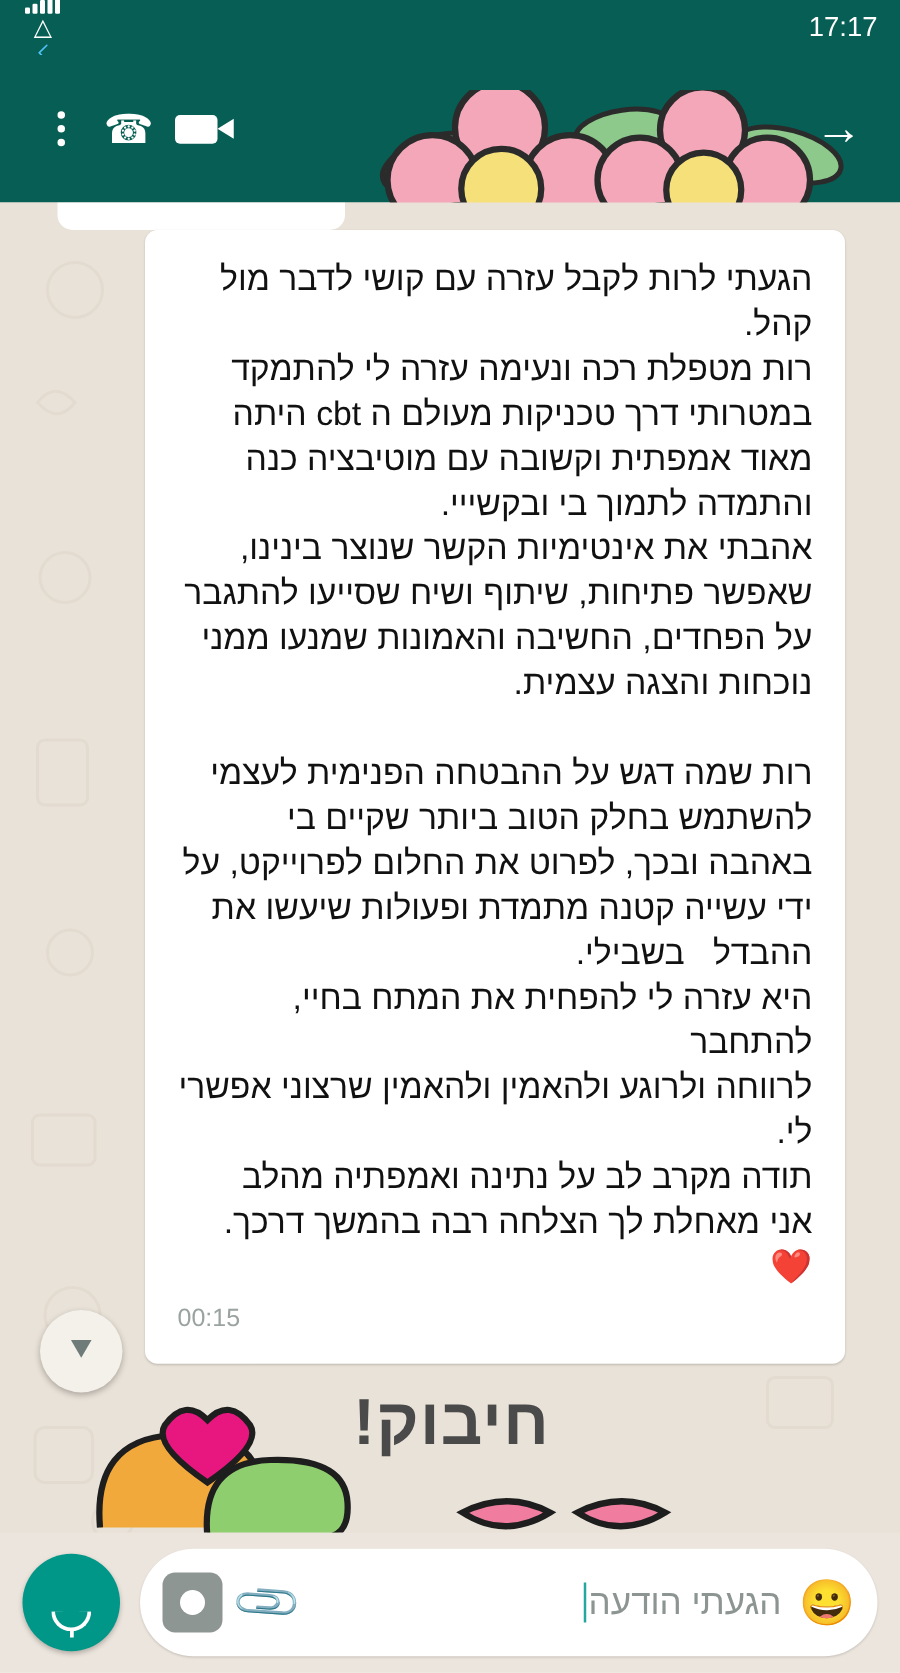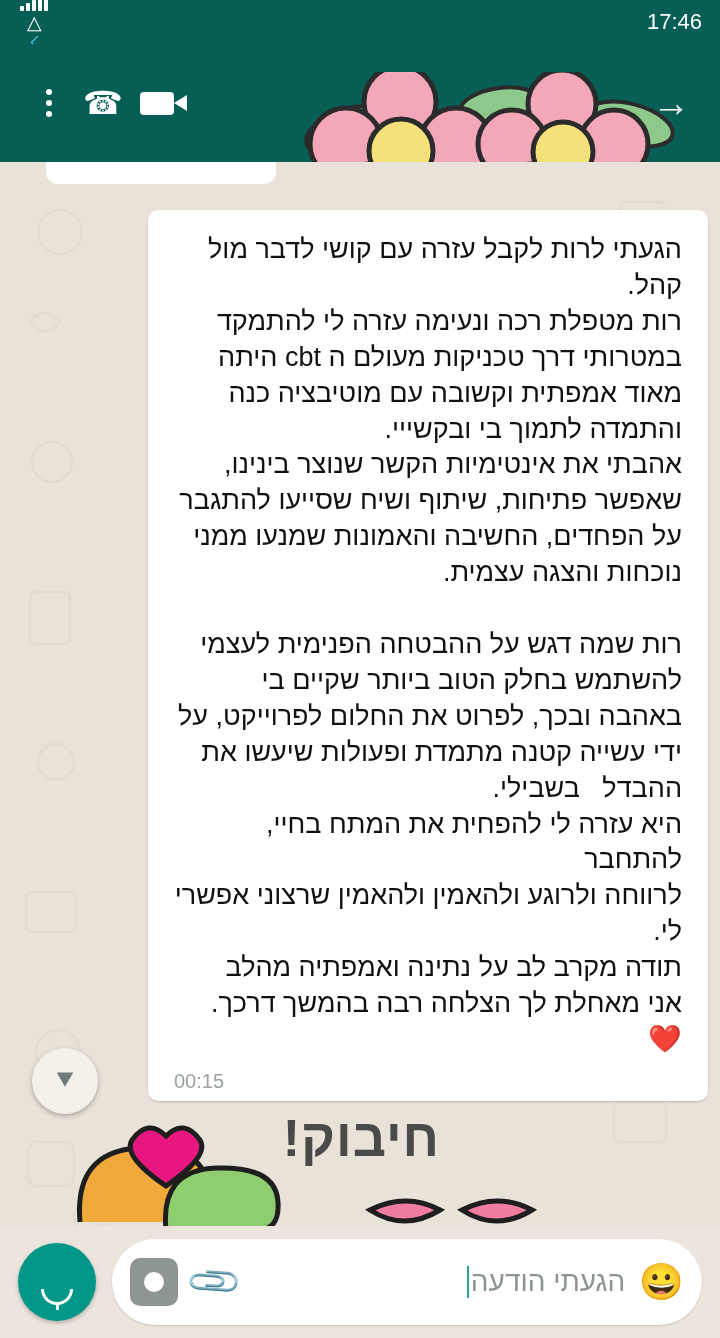--- a/index.html
+++ b/index.html
@@ -76,25 +76,24 @@
     background-color: #e9e2d8;
   }
   .chat-pattern {
     position: absolute; inset: 0; opacity: .30;
   }
   .bubble-peek {
     position: absolute; top: 0; left: 46px; width: 230px; height: 22px;
     background: #ffffff; border-radius: 0 0 12px 12px;
   }
   .msg-bubble {
-    position: absolute; top: 48px; left: 116px; width: 560px;
+    position: absolute; top: 22px; left: 116px; width: 560px;
     background: #ffffff; border-radius: 10px;
-    padding: 22px 26px 8px 26px;
+    padding: 22px 26px 24px 26px;
     box-shadow: 0 1px 2px rgba(0,0,0,.18);
-    margin-left: 32px;
   }
   .msg-text {
     direction: rtl; text-align: right;
     font-size: 27px; line-height: 1.33; color: #111111;
     white-space: pre-wrap; word-wrap: break-word;
   }
   .msg-meta {
     margin-top: 12px; font-size: 20px; color: #9aa3a0;
     text-align: left; direction: ltr;
   }
@@ -179,21 +178,21 @@
           <i></i>
           <i></i>
           <i></i>
           <i></i>
         </span>
       <span class="wifi">△</span>
       <span class="bt">☇</span>
       <span class="dots3">•••</span>
     </div>
     <div class="status-spacer"></div>
-    <span class="clock">17:46</span>
+    <span class="clock">17:17</span>
   </div>
 
   <div class="app-bar">
     <div class="appbar-icon">
       <span class="vdots">
           <span></span>
           <span></span>
           <span></span>
         </span>
     </div>

